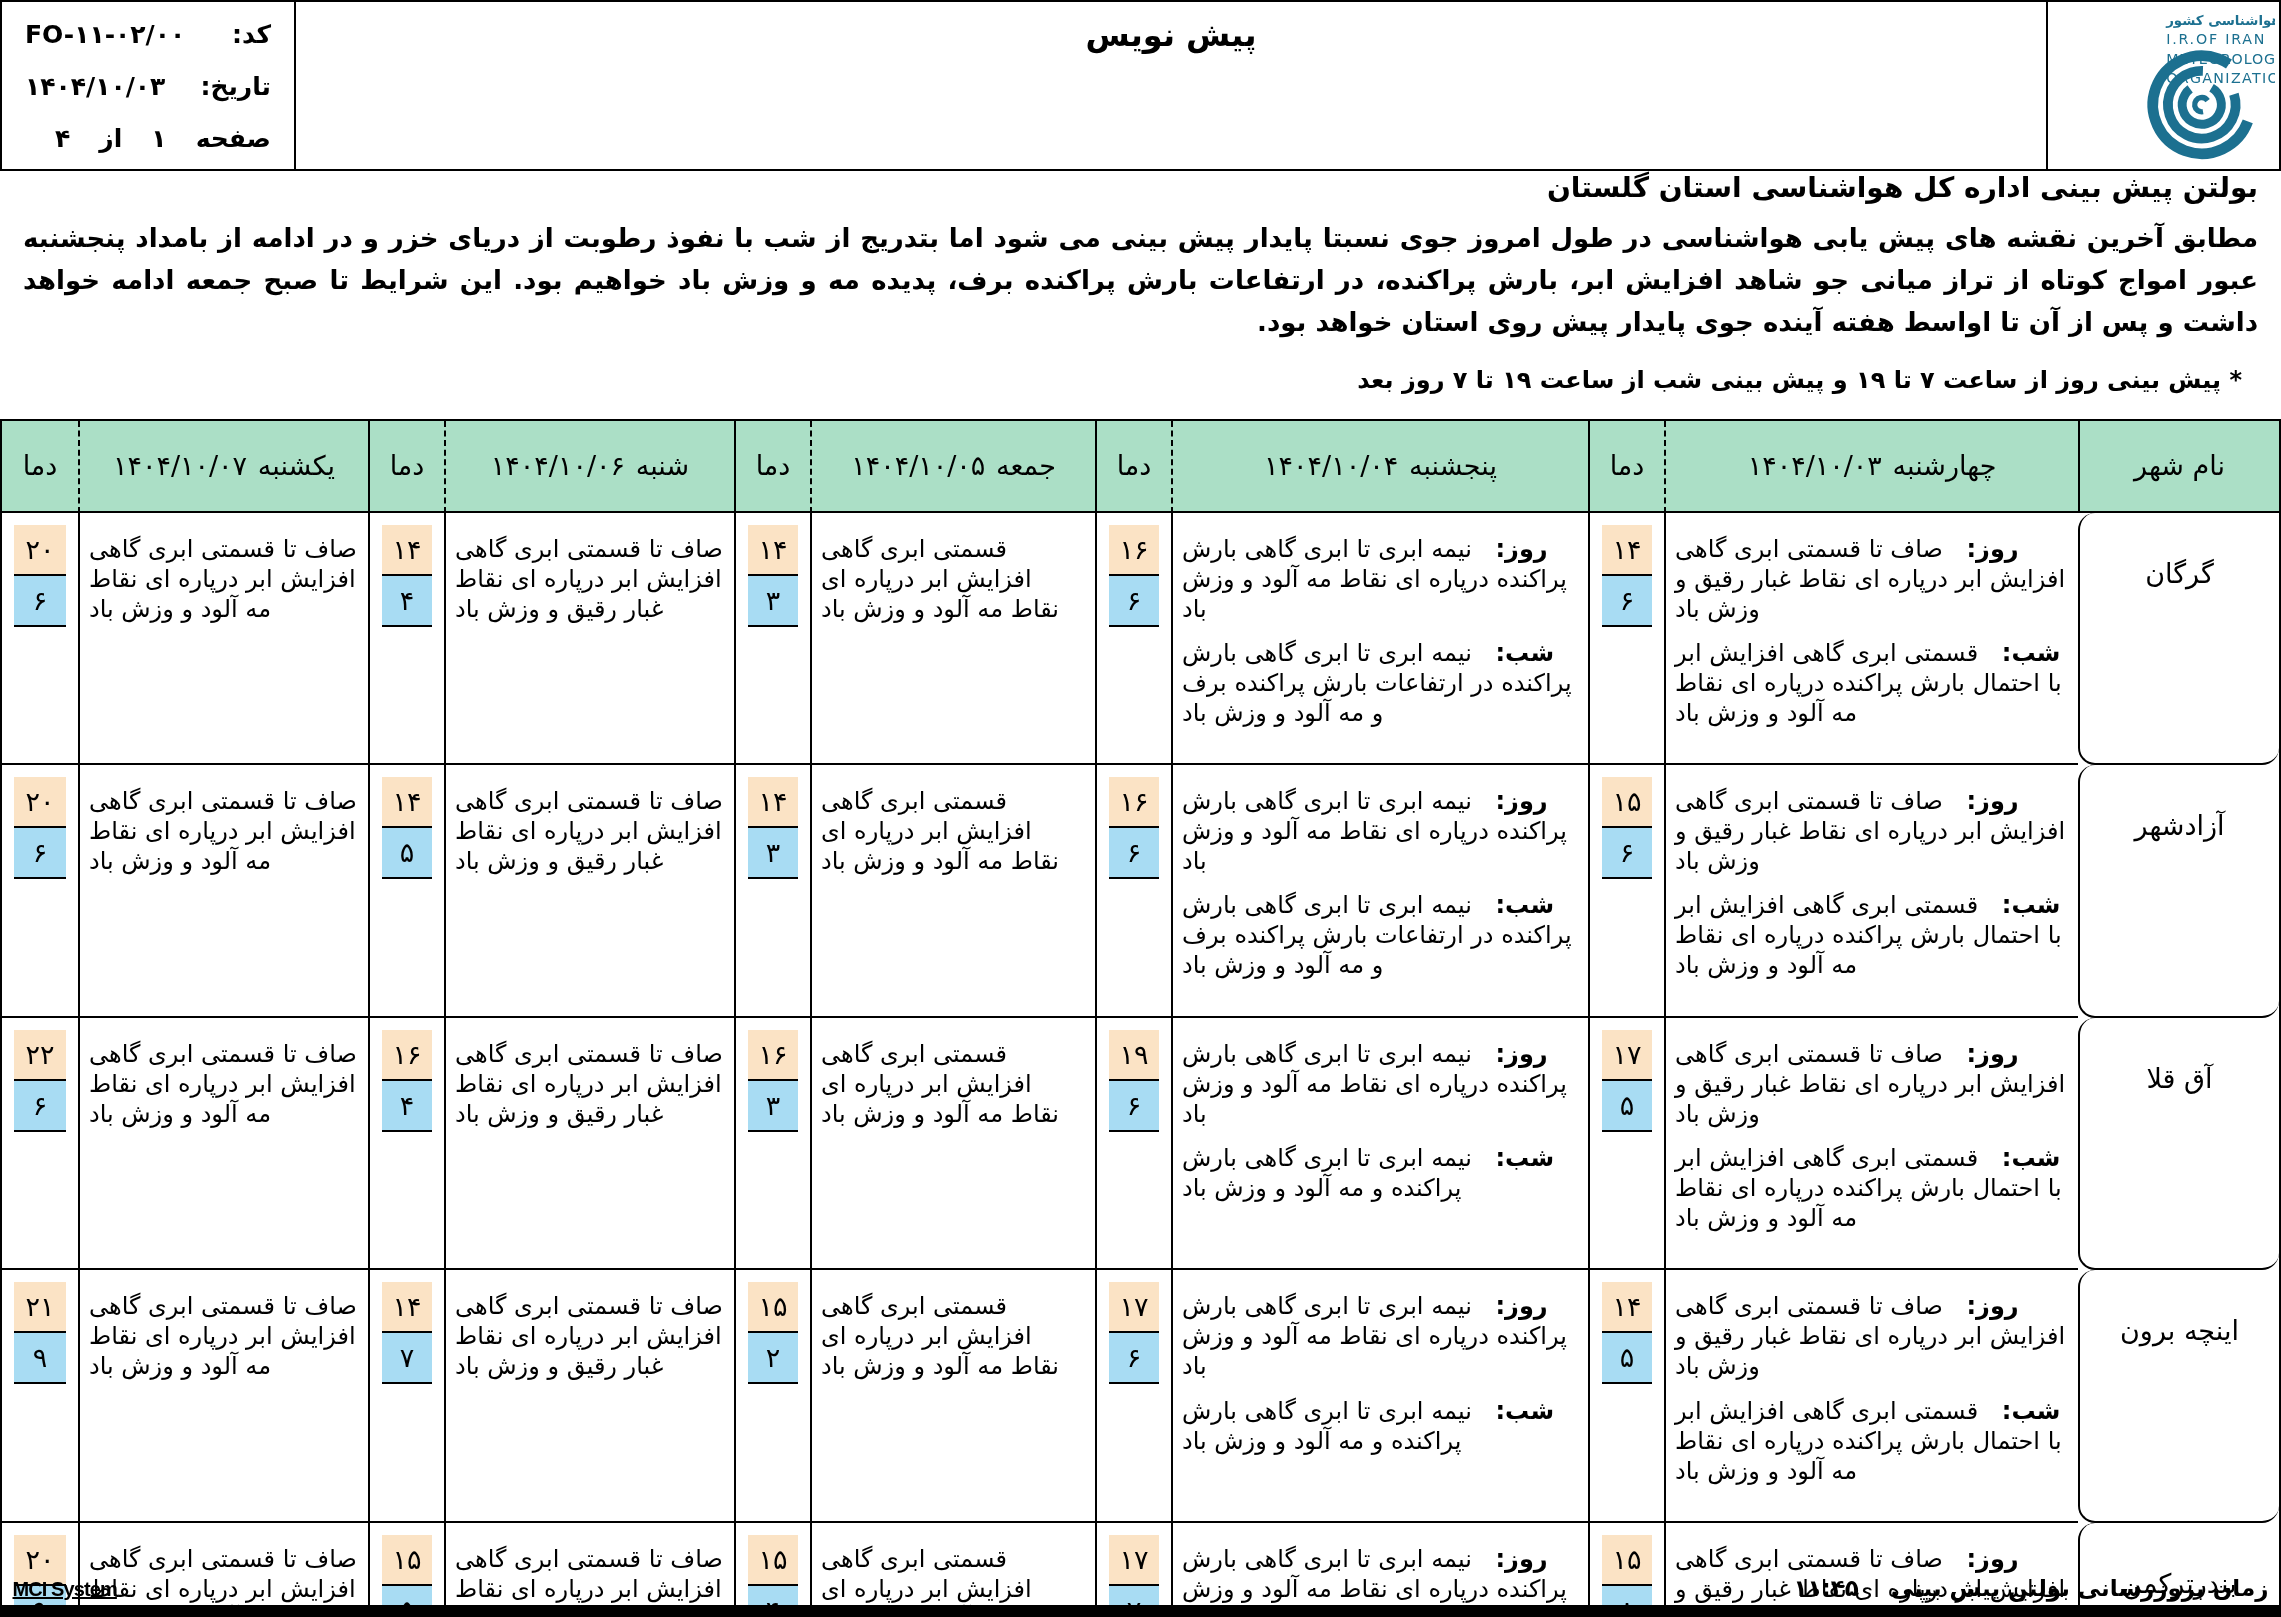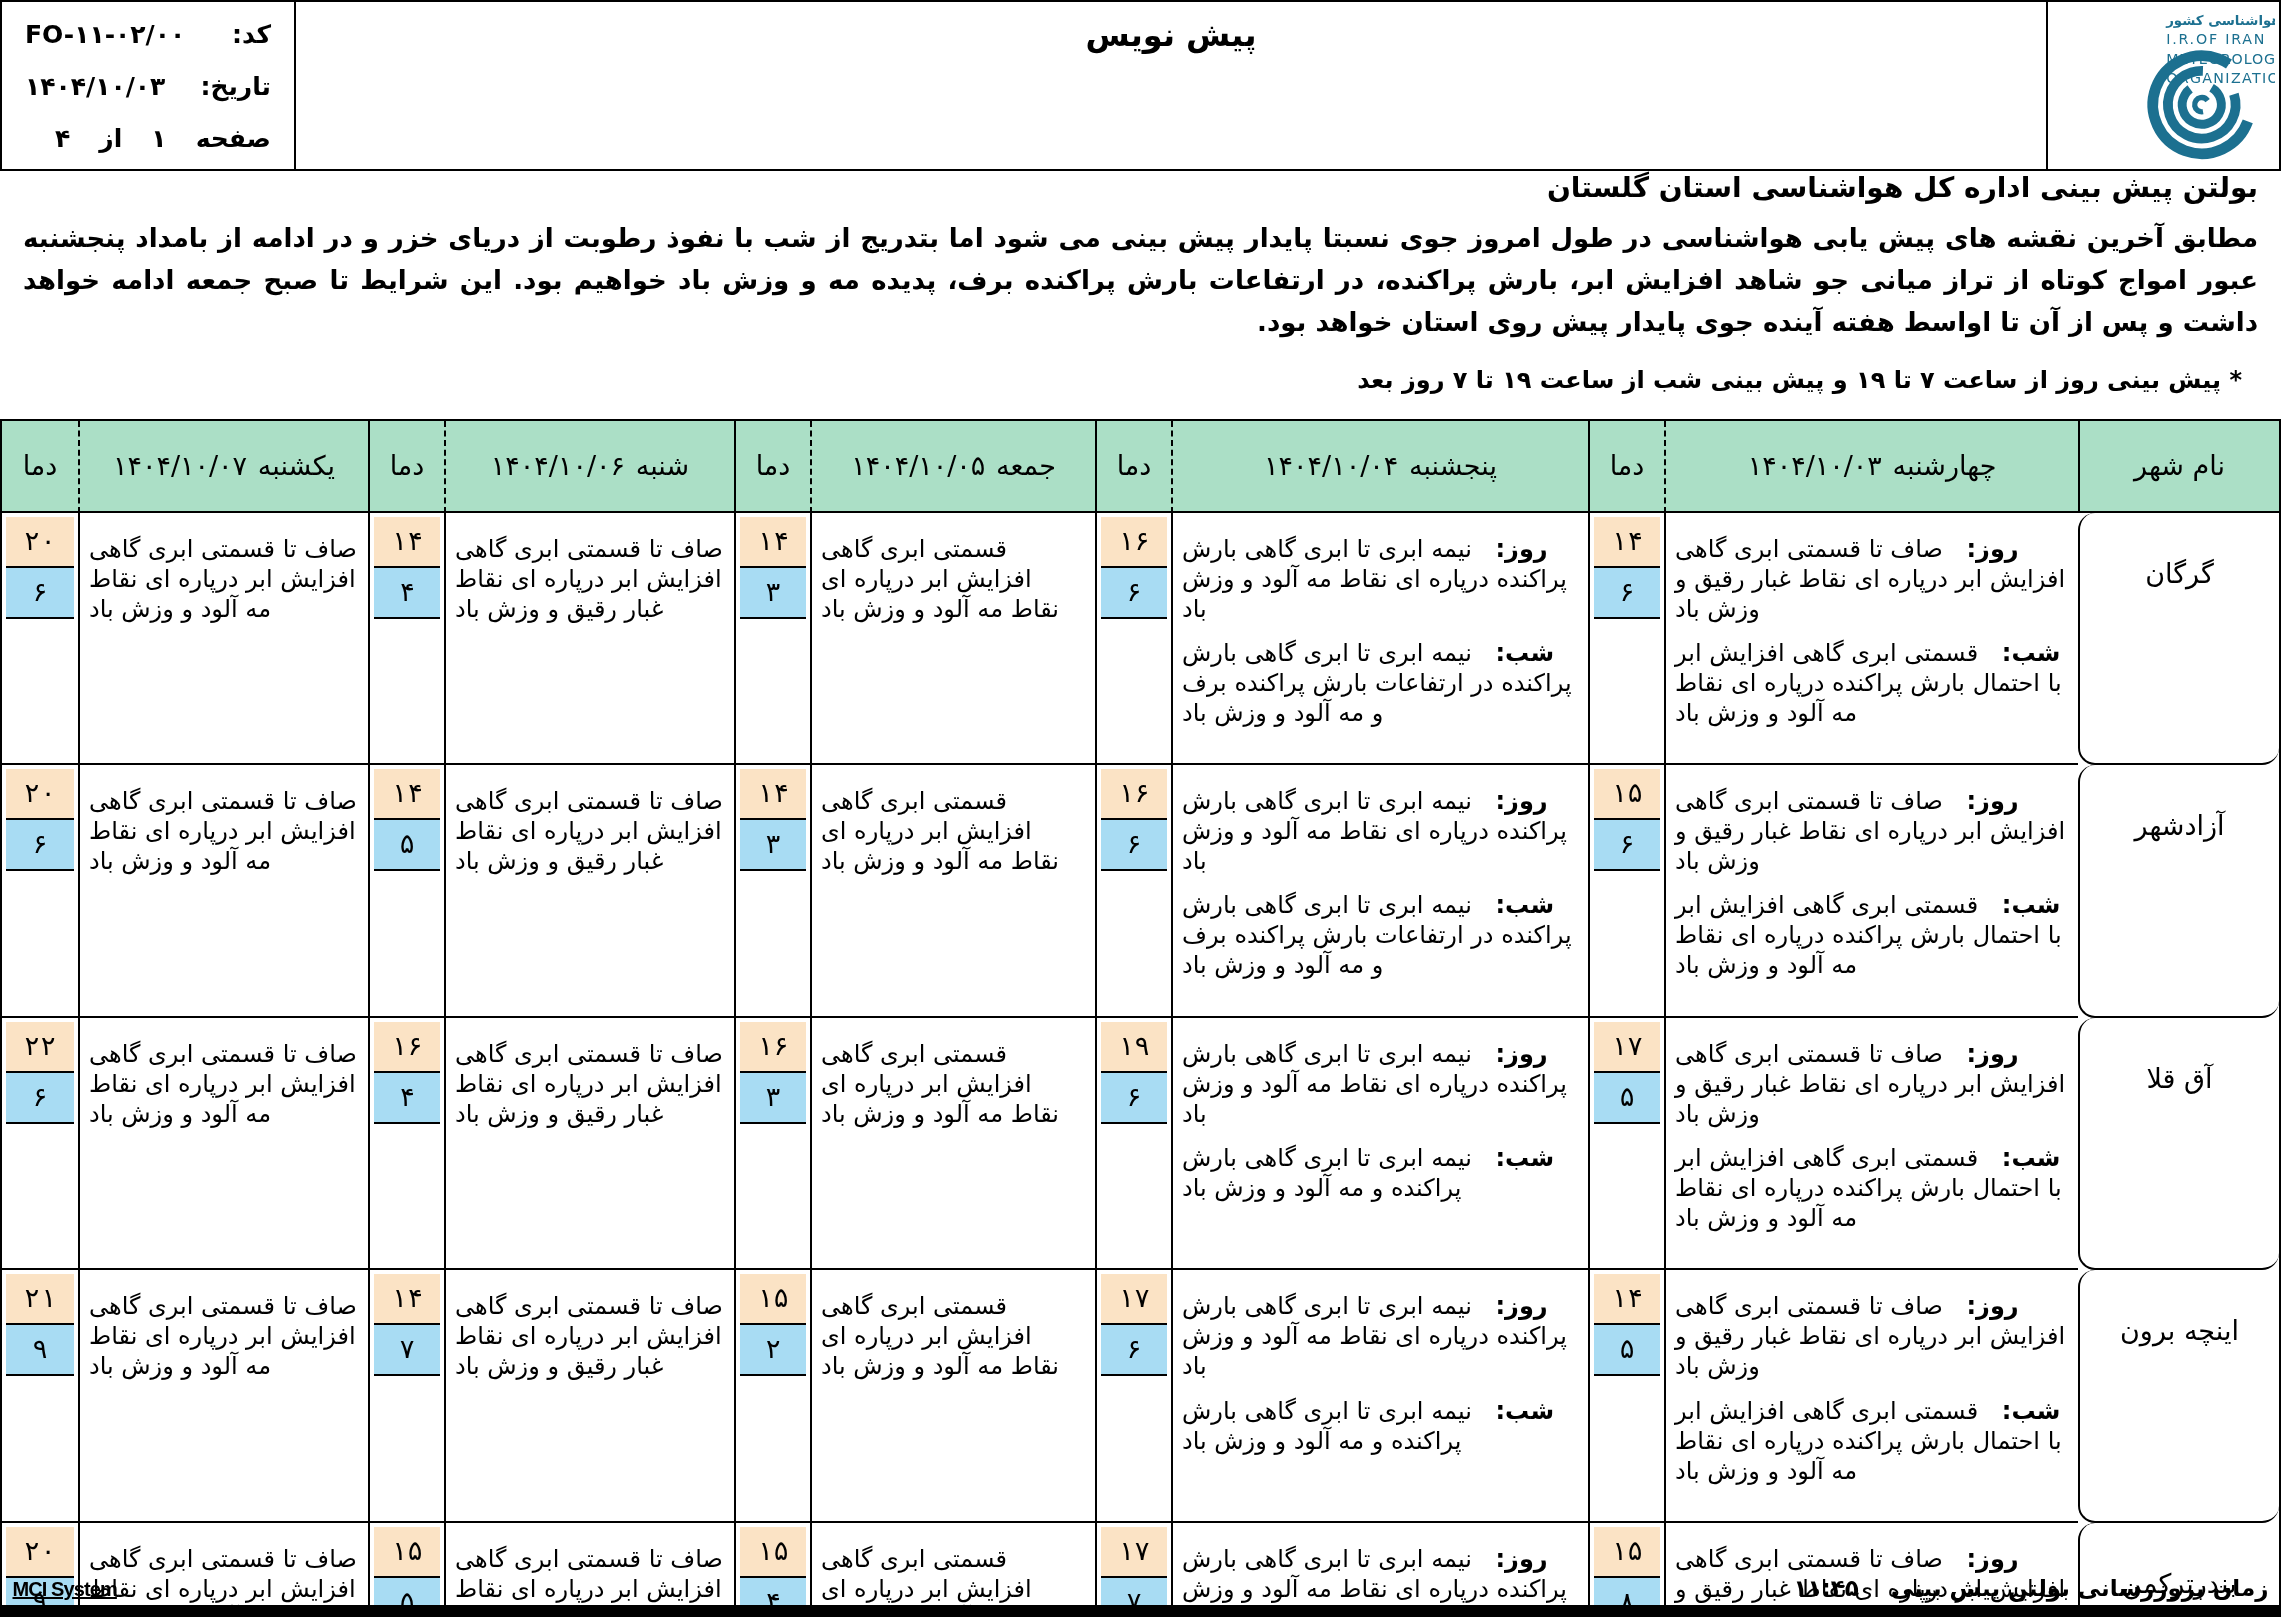--- a/index.html
+++ b/index.html
@@ -38,21 +38,21 @@
   .gh{
     background:var(--header_green,#abdfc6);
     display:flex;align-items:center;justify-content:center;gap:10.7px;
     font-size:27px;height:90px;
   }
   .gh.h-day{border-left-style:dashed;}
   .city{font-size:27px;text-align:center;padding-top:45px;min-height:153px;border-radius:17px;}
   .fc{font-size:24px;line-height:30px;padding:21px 9px;text-align:left;min-height:184px;box-sizing:content-box;}
   .fc .block{margin-bottom:14.3px;}
   .fc .lbl{margin-left:16px;}
-  .temp{padding:4px;font-family:Liberation Mono, monospace;}
+  .temp{padding:12px;}
   .tmax,.tmin{height:49px;display:flex;align-items:center;justify-content:center;font-size:27px;border-bottom:2.7px solid #000;}
   .tmax{background:var(--temp_max_bg,#fbe3c5);}
   .tmin{background:var(--temp_min_bg,#a8dcf3);}
 
   
   .footer{position:absolute;bottom:16px;left:0;right:0;display:flex;justify-content:space-between;align-items:flex-end;padding:0 12.5px;}
   .f-right{font-size:23px;font-weight:bold;}
   .f-right .tval{margin-right:24px;}
   .f-left{font-size:20px;font-weight:bold;font-family:"Liberation Sans","DejaVu Sans",sans-serif;letter-spacing:-0.9px;text-decoration:underline;}
   .bbar{position:absolute;bottom:0;left:0;width:100%;height:11.6px;background:var(--footer_bar,#000);}

